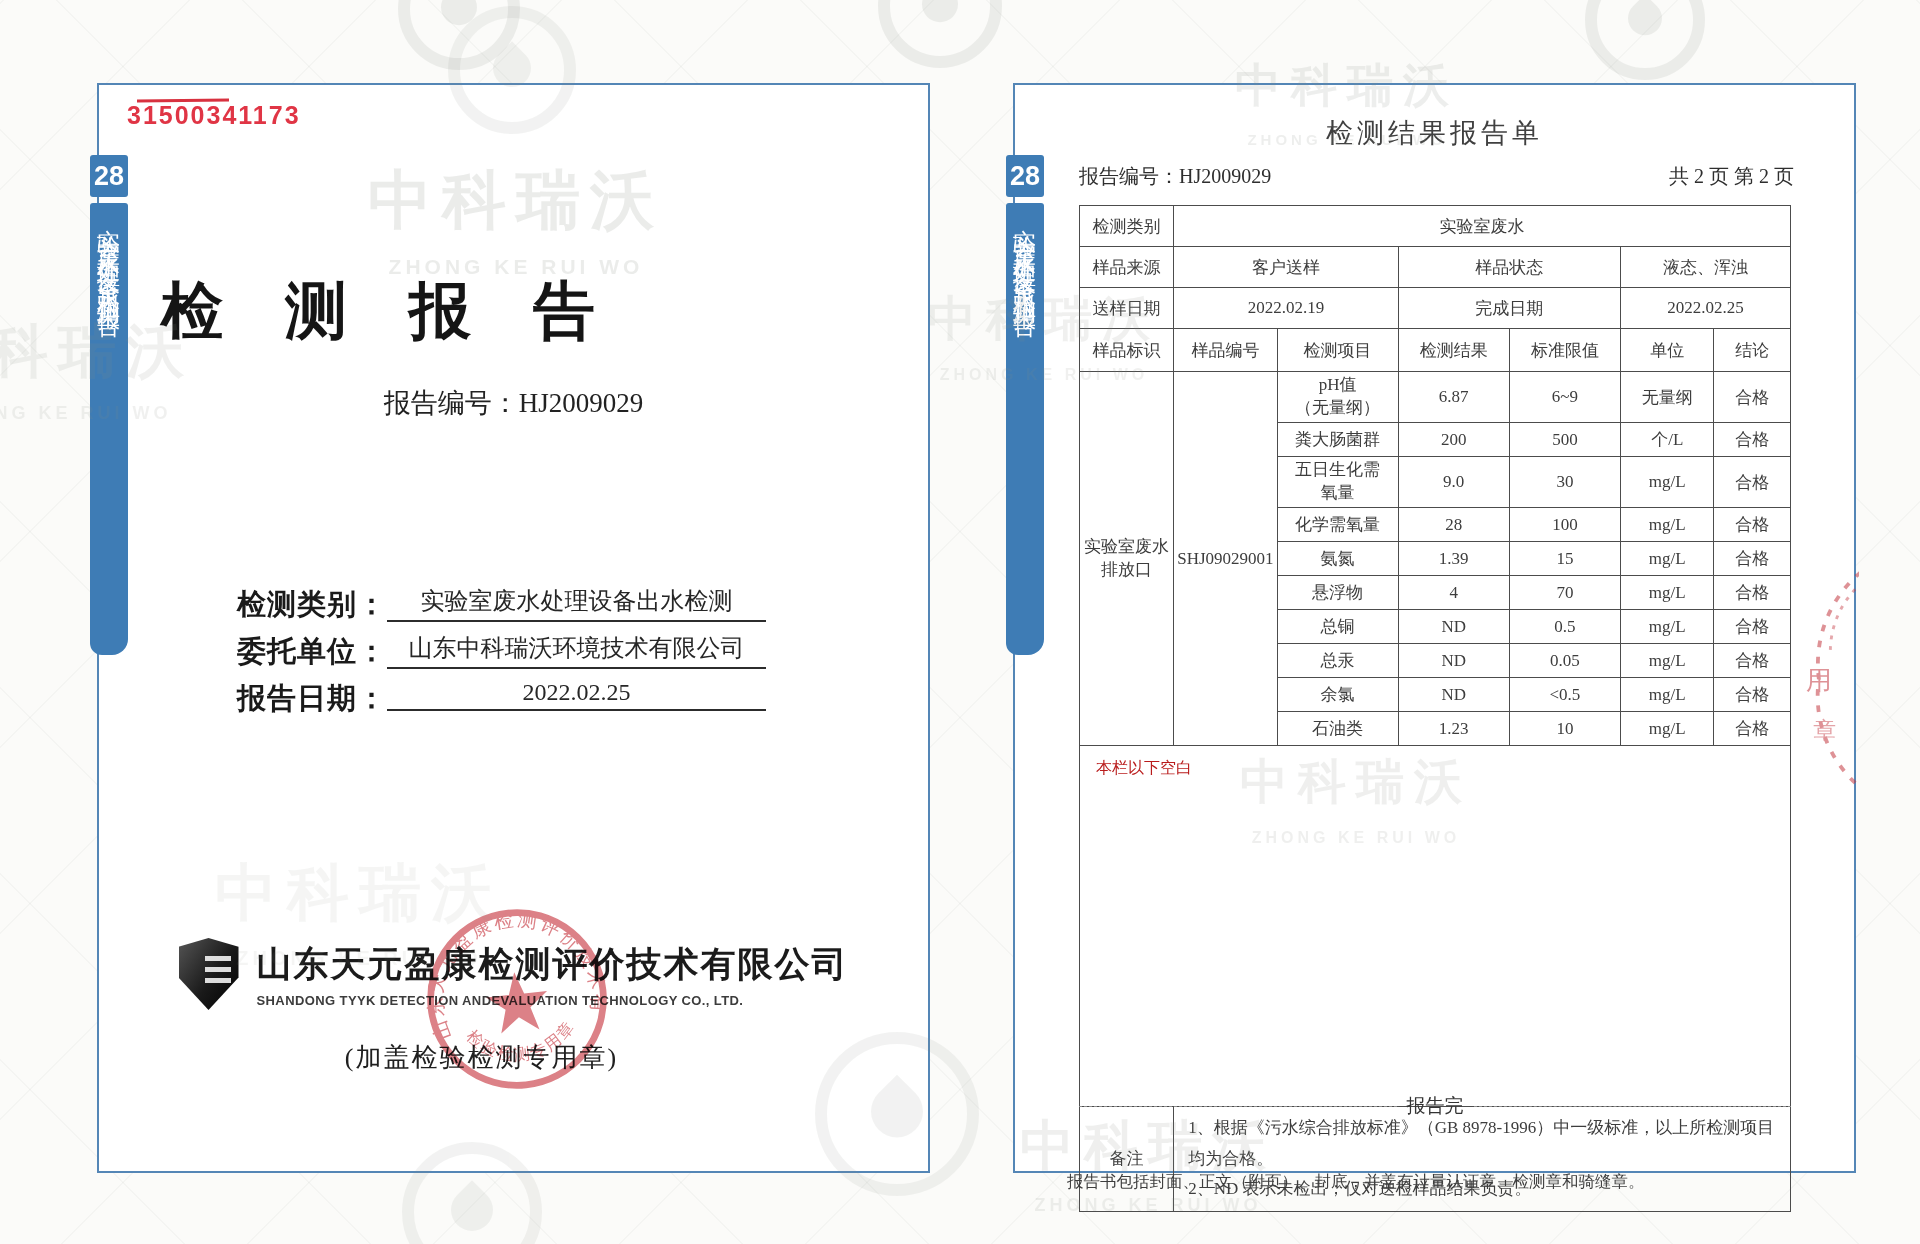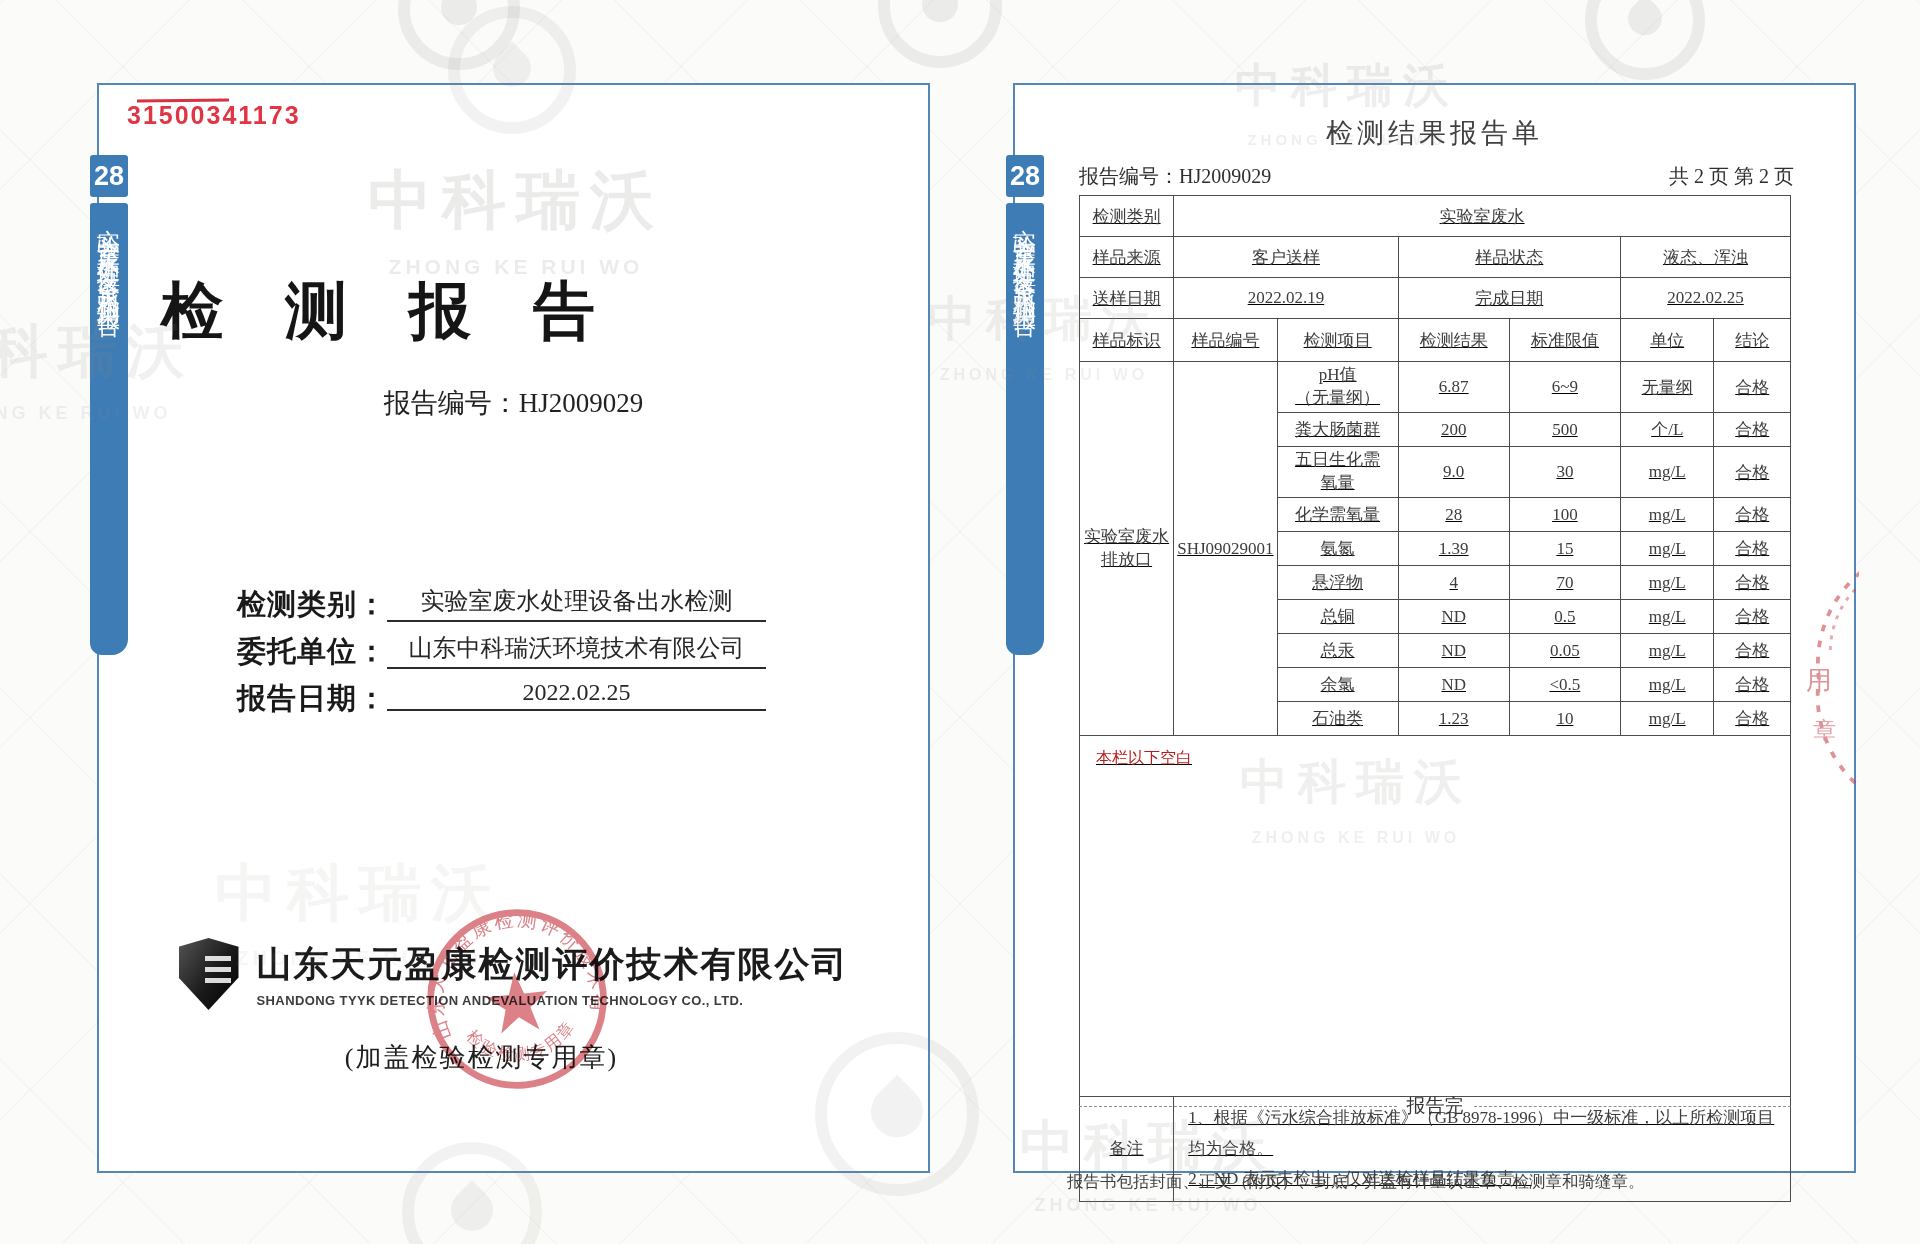--- a/index.html
+++ b/index.html
@@ -66,22 +66,22 @@
   .seal-note{position:absolute;top:955px;left:0;right:64px;text-align:center;
           font-size:26px;color:#202020;letter-spacing:2px;}
   .stamp{position:absolute;left:322px;top:818px;width:192px;height:192px;opacity:.58;
           transform:rotate(-6deg);z-index:30;mix-blend-mode:multiply;}
 
   
   .res-title{position:absolute;top:30px;left:0;right:0;text-align:center;
           font-size:27px;font-weight:normal;color:#404040;letter-spacing:4px;}
   .rep-line{position:absolute;top:78px;left:64px;right:60px;display:flex;
           justify-content:space-between;font-size:20px;color:#2e2e2e;}
-  .rtable{position:absolute;top:110px;left:64px;width:712px;border-collapse:collapse;
-          font-family:"Liberation Serif","DejaVu Serif",serif;text-decoration:underline;}
+  .rtable{position:absolute;top:120px;left:64px;width:712px;border-collapse:collapse;
+          font-family:"Liberation Serif","DejaVu Serif",serif;}
   .rtable td{border:1.4px solid #4c4c4c;text-align:center;vertical-align:middle;
           font-size:17px;color:#3d3d3d;padding:2px 3px;}
   tr.h36 td{height:36px;} tr.h38 td{height:38px;}
   tr.h29 td{height:29px;} tr.h46 td{height:46px;}
   td.pre{white-space:pre-line;line-height:1.35;}
   td.blank-cell{height:336px;vertical-align:top;text-align:left;padding:12px 16px;
           font-size:16px;color:#b91c1c;}
   tr.remark td{height:78px;}
   td.remark-cell{text-align:left;padding:6px 14px;line-height:1.8;font-size:17px;}
   .end-divider{position:absolute;top:1008px;left:64px;width:712px;display:flex;

